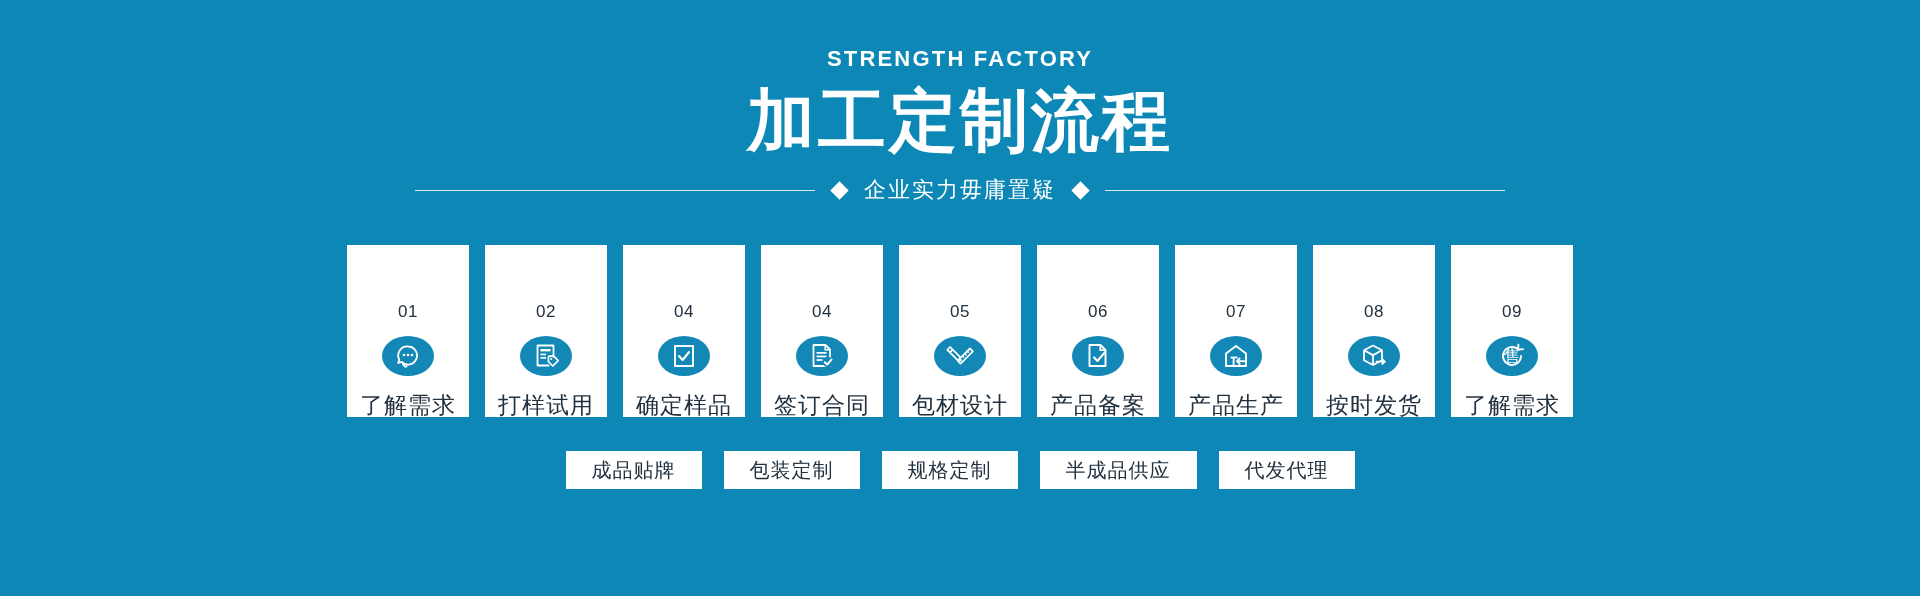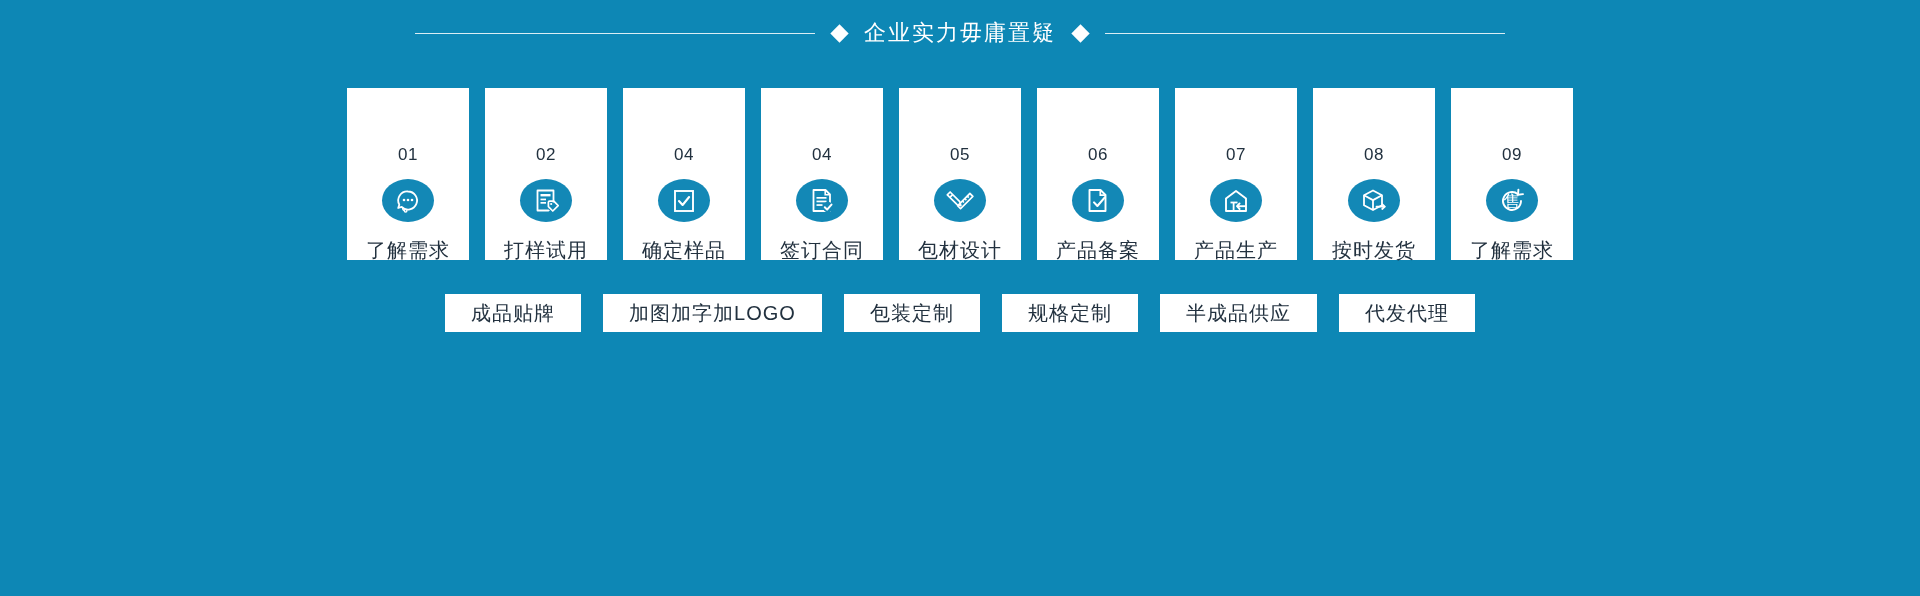--- a/index.html
+++ b/index.html
@@ -104,21 +104,21 @@
     border-radius: 50%;
     background: #1388b6;
     margin-top: 16px;
     display: flex;
     align-items: center;
     justify-content: center;
   }
   .step-icon svg { display: block; }
   .step-label {
     margin-top: 18px;
-    font-size: 20px;
+    font-size: 23px;
     color: #22313f;
     letter-spacing: 1px;
     line-height: 1;
   }
   .cjk-char {
     font-family: "DejaVu Sans", "Liberation Sans", sans-serif;
     font-size: 17px;
     fill: #ffffff;
   }
 
@@ -141,20 +141,24 @@
     padding: 12px 26px;
     box-sizing: border-box;
     white-space: nowrap;
   }
 </style>
 </head>
 <body>
 
 <div class="banner">
 
+  <div class="header">
+    <div class="eyebrow">STRENGTH FACTORY</div>
+    <div class="main-title">加工定制流程</div>
+  </div>
 
   <div class="subtitle-row">
     <div class="rule"></div>
     <div class="diamond"></div>
     <div class="subtitle-text">企业实力毋庸置疑</div>
     <div class="diamond"></div>
     <div class="rule"></div>
   </div>
 
   <div class="steps">
@@ -283,20 +287,19 @@
           <text class="cjk-char" x="15" y="20.6" text-anchor="middle">售</text>
         </svg>
       </div>
       <div class="step-label">了解需求</div>
     </div>
 
   </div>
 
   <div class="tags">
     <div class="tag">成品贴牌</div>
-    <div class="tag">加图加字加LOGO</div>
     <div class="tag">包装定制</div>
     <div class="tag">规格定制</div>
     <div class="tag">半成品供应</div>
     <div class="tag">代发代理</div>
   </div>
 
 </div>
 
 </body></html>

